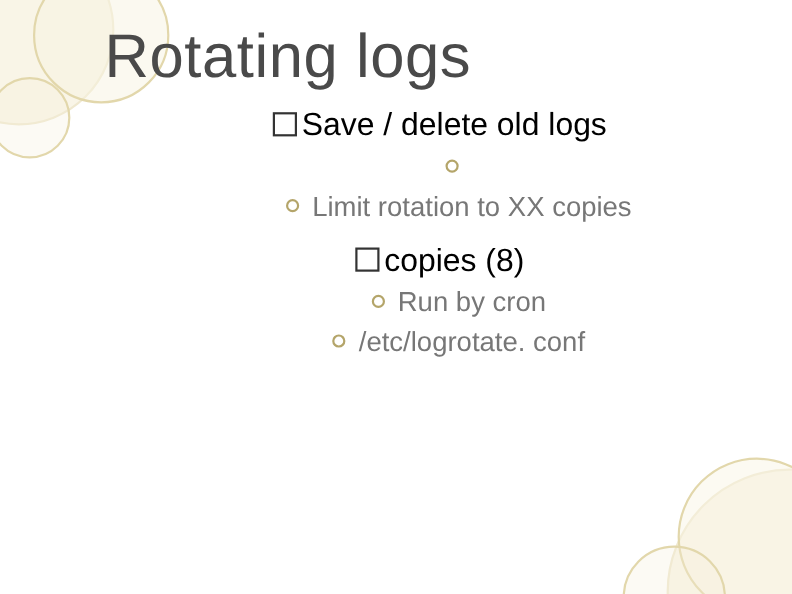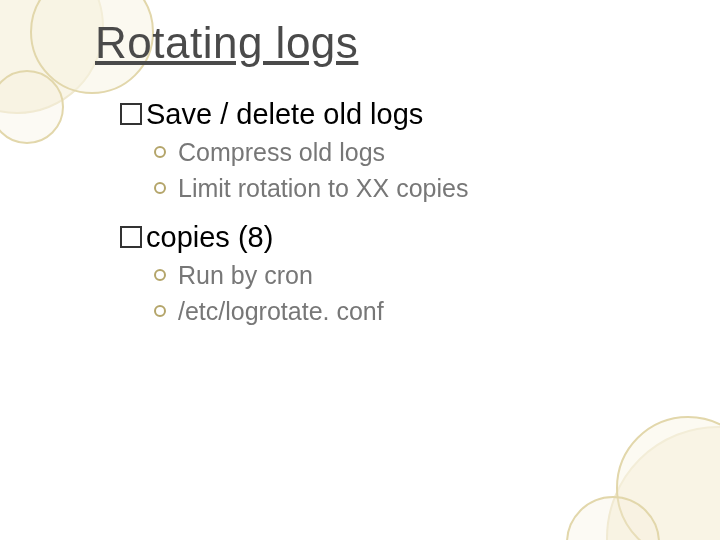--- a/index.html
+++ b/index.html
@@ -71,33 +71,33 @@
     right: 60px;
     bottom: -50px;
     background: rgba(246,240,220,0.3);
     border-color: #e2d7ab;
   }
 
   .title {
     position: absolute;
     left: 95px;
     top: 18px;
-    font-size: 44px;
+    font-size: 56px;
     color: #4a4a4a;
     font-weight: 400;
     letter-spacing: 0.5px;
-    text-decoration: underline;
   }
 
   .content {
     position: absolute;
     left: 120px;
     top: 95px;
     width: 560px;
     color: #000;
+    text-align: center;
   }
 
   .lvl1 {
     font-size: 29px;
     line-height: 1.35;
     margin: 0 0 2px 0;
     color: #000;
   }
   .lvl1 .box {
     display: inline-block;
@@ -140,21 +140,21 @@
 
   <div class="title">Rotating logs</div>
 
   <div class="content">
 
     <div class="lvl1">
       <span class="box"></span><span>Save</span><span> / delete old logs</span>
     </div>
 
     <div class="lvl2">
-      <span class="ring"></span><span>Compress old logs</span>
+      <span class="ring"></span>
     </div>
     <div class="lvl2">
       <span class="ring"></span><span>Limit rotation to XX copies</span>
     </div>
 
     <div class="spacer"></div>
 
     <div class="lvl1">
       <span class="box"></span><span>copies</span><span> (8)</span>
     </div>

